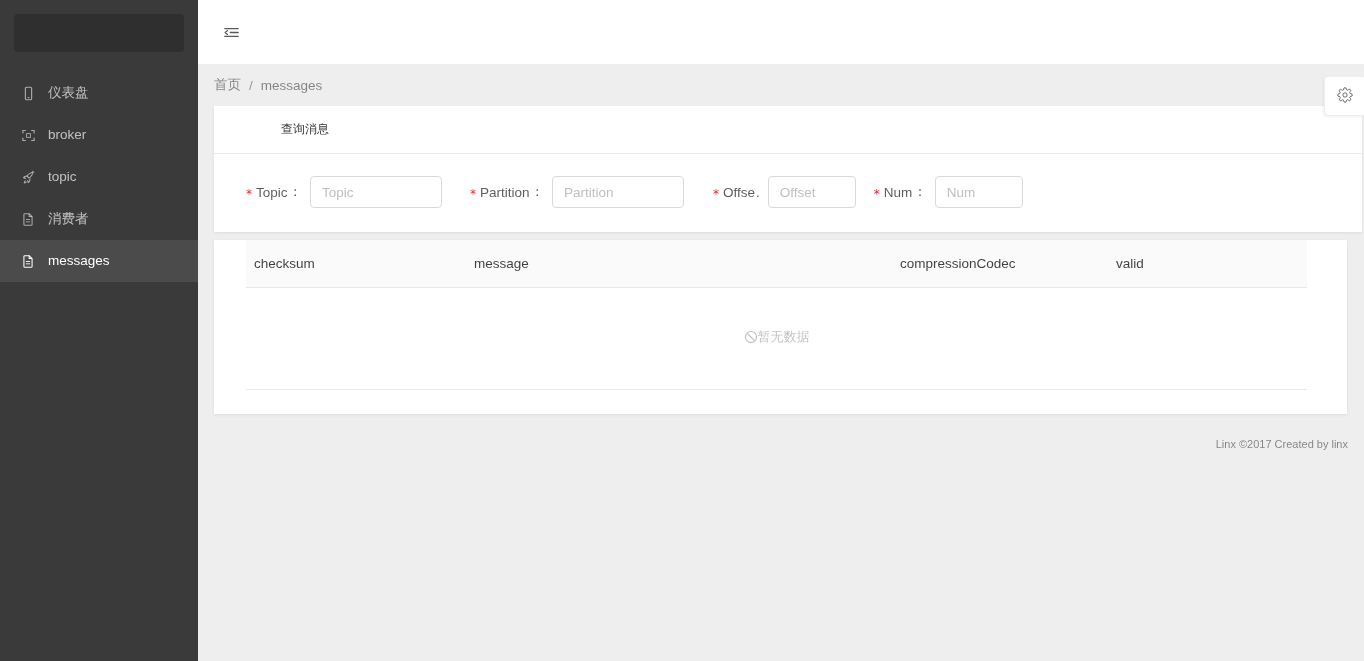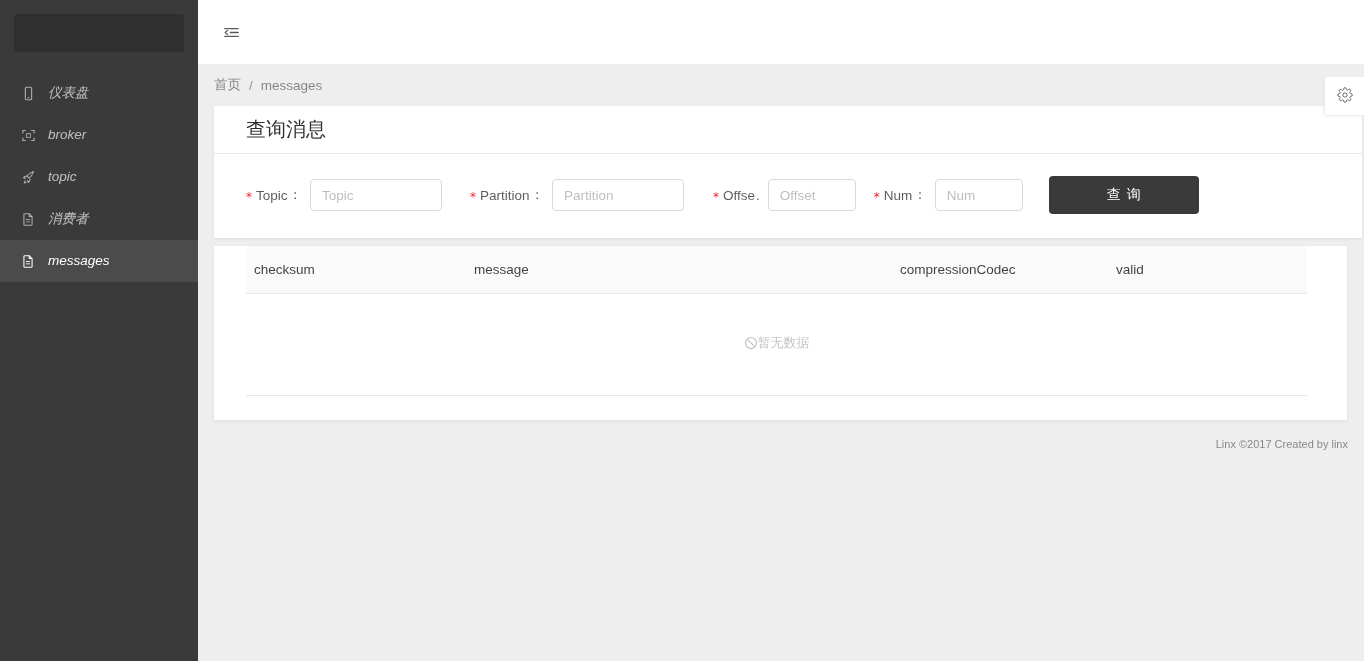--- a/index.html
+++ b/index.html
@@ -19,21 +19,21 @@
     background: #3a3a3a;
     overflow: hidden;
     position: relative;
   }
   .logo-wrap { padding: 14px 14px 0 14px; }
   .logo-box {
     height: 38px; width: 170px;
     background: #2f2f2f;
     border-radius: 4px;
   }
-  .menu { margin-top: 20px; font-style: italic; }
+  .menu { margin-top: 20px; }
   .menu-item {
     height: 42px;
     display: flex;
     align-items: center;
     padding-left: 20px;
     color: rgba(255,255,255,0.68);
     font-size: 13.5px;
     cursor: pointer;
     user-select: none;
   }
@@ -101,23 +101,24 @@
     box-shadow: 0 1px 3px rgba(0,0,0,0.08);
   }
   .card-query { width: 1148px; }
   .card-head {
     height: 48px;
     display: flex; align-items: center;
     padding-left: 32px;
     border-bottom: 1px solid #e8e8e8;
   }
   .card-title {
-    font-size: 20px;
+    font-size: 12px;
     color: rgba(0,0,0,0.82);
     font-weight: normal;
+    margin-left: 35px;
   }
   .card-body { padding: 22px 32px 24px 32px; }
 
   
   .form-row { display: flex; align-items: center; }
   .form-field { display: flex; align-items: center; }
   .f-topic { margin-right: 28px; }
   .f-part { margin-right: 29px; }
   .f-offset { margin-right: 18px; }
   .f-num { margin-right: 26px; }
@@ -377,21 +378,20 @@
 
             <div class="form-field f-num">
               <span class="f-label">
                 <span class="req-star">*</span>
                 <span>Num</span>
                 <span class="f-colon">：</span>
               </span>
               <input class="f-input in-num" type="text" placeholder="Num" style="">
             </div>
 
-            <button class="btn-query">查询</button>
           </div>
         </div>
       </section>
 
       <section class="card card-msg">
         <div class="table-wrap">
           <table class="msg-table">
             <thead>
               <tr>
                 <th class="c1">checksum</th>

